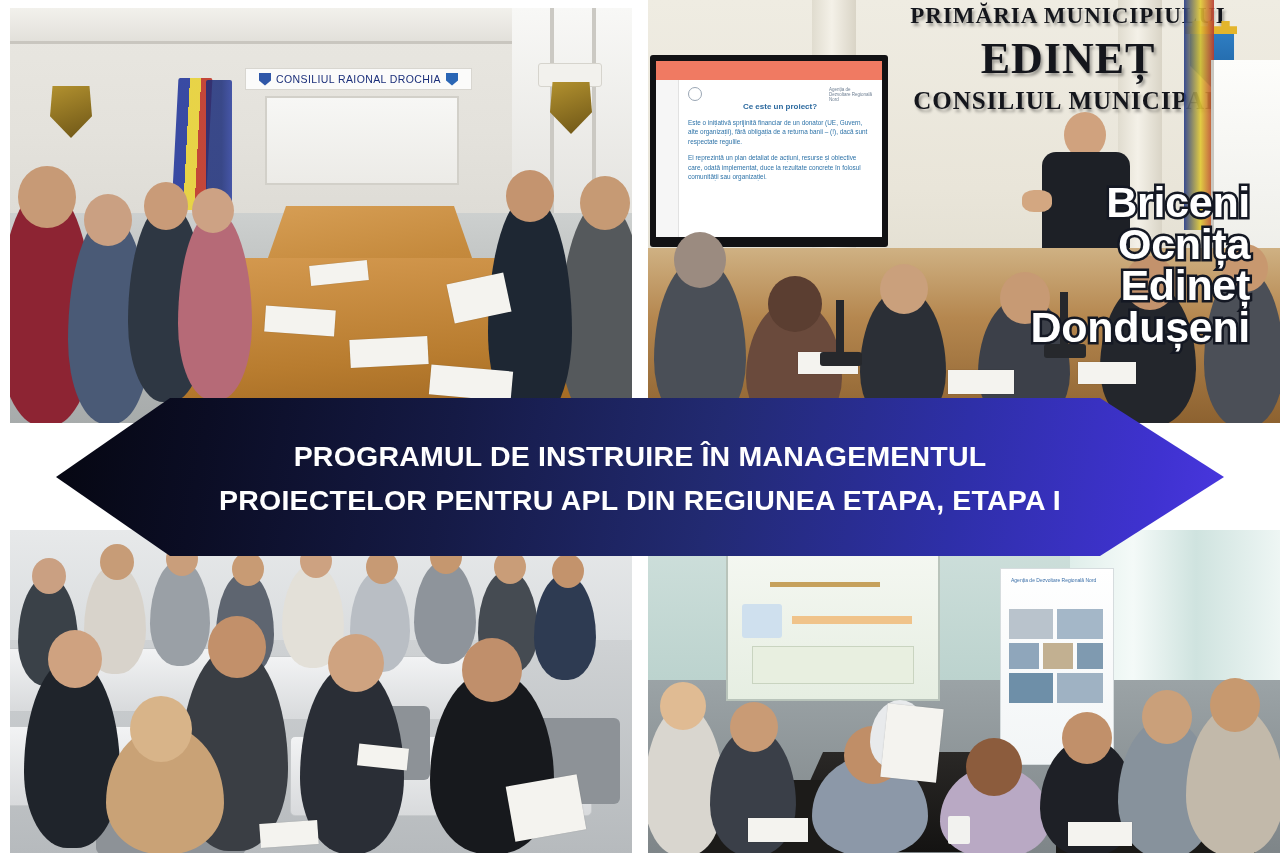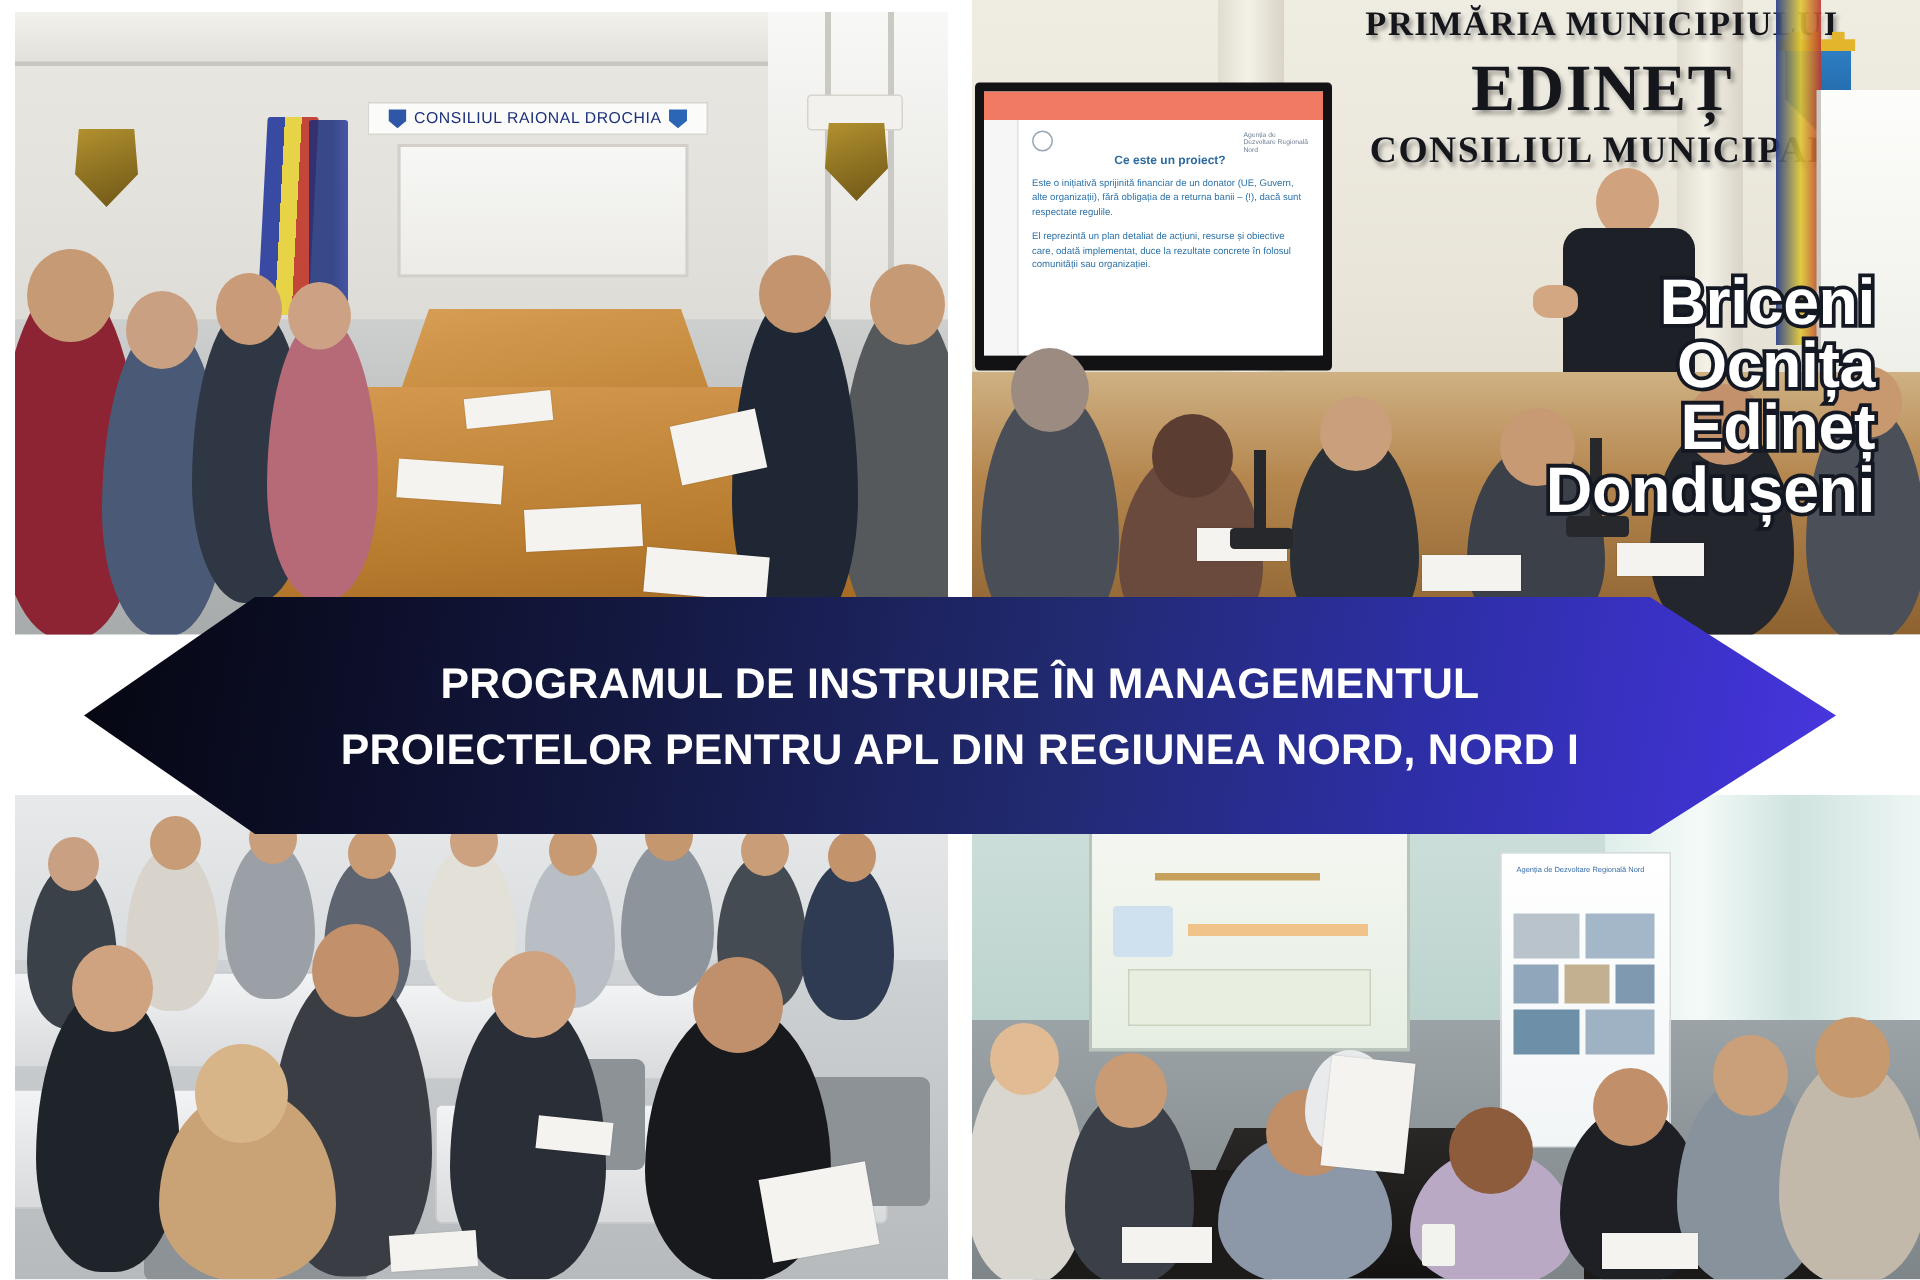--- a/index.html
+++ b/index.html
@@ -400,16 +400,16 @@
         <div class="paper" style="left:100px;top:288px;width:60px;height:24px;"></div>
         <div class="paper" style="left:420px;top:292px;width:64px;height:24px;"></div>
         <div style="position:absolute;left:300px;top:286px;width:22px;height:28px;background:#f2f2ef;border-radius:2px;"></div>
       </div>
     </div>
 
   </div>
 
   <div id="banner">
     <div class="bline">PROGRAMUL DE INSTRUIRE ÎN MANAGEMENTUL</div>
-    <div class="bline">PROIECTELOR PENTRU APL DIN REGIUNEA NORD, NORD I</div>
+    <div class="bline">PROIECTELOR PENTRU APL DIN REGIUNEA ETAPA, ETAPA I</div>
   </div>
 
 </div>
 
 </body></html>

